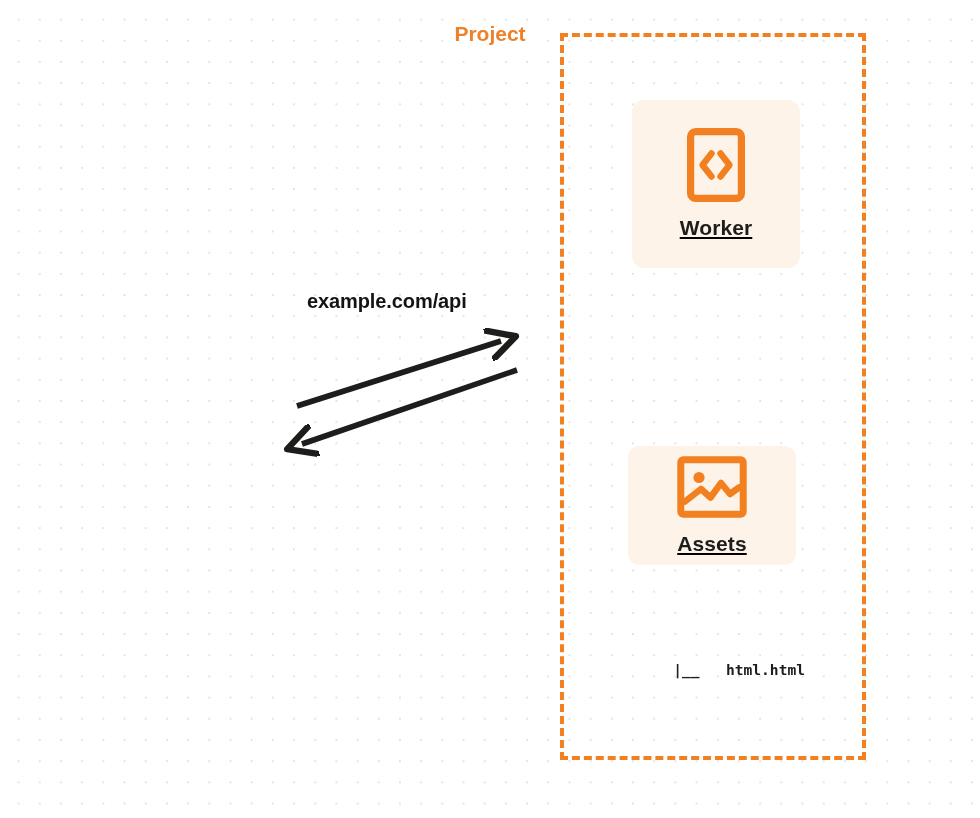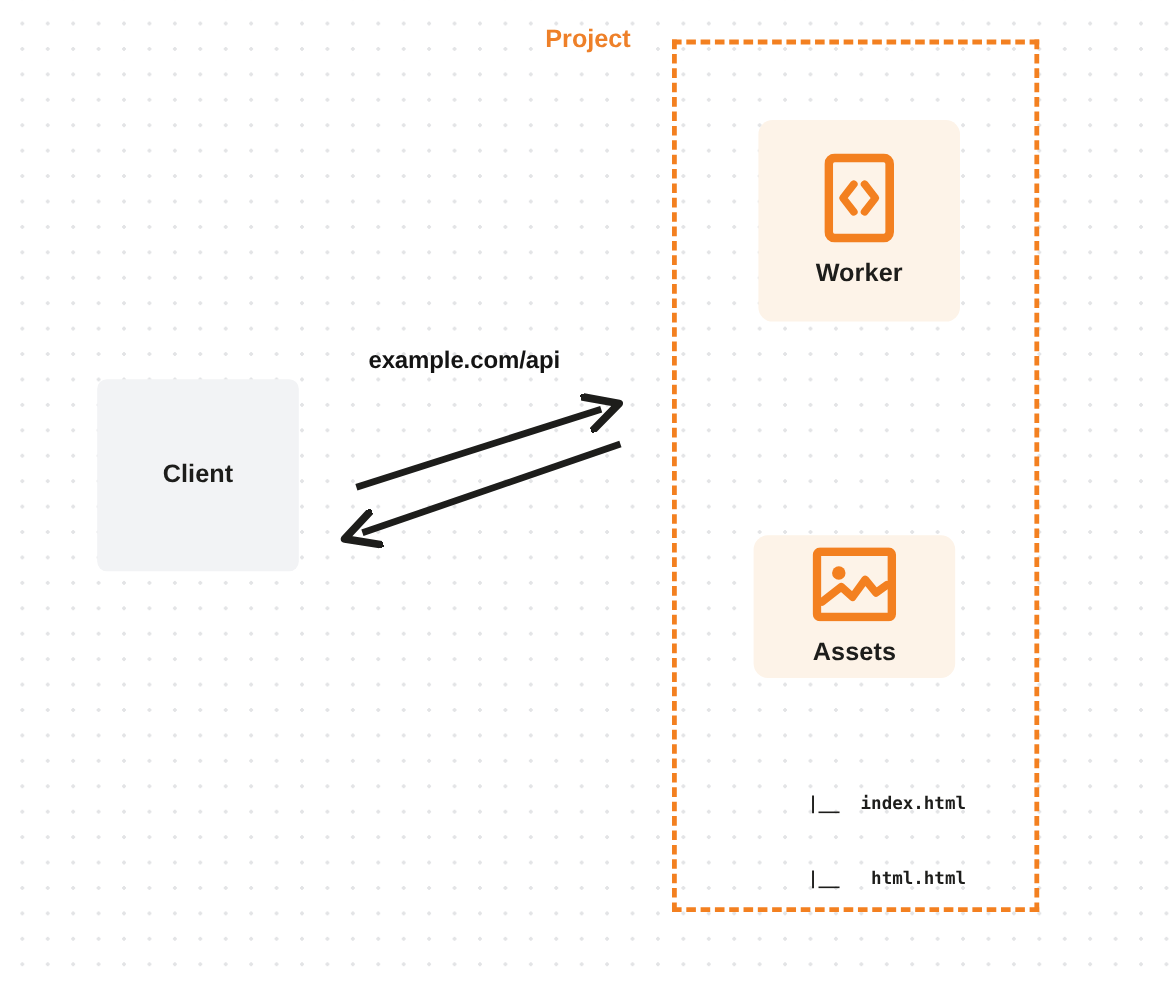--- a/index.html
+++ b/index.html
@@ -94,20 +94,21 @@
 
   
   .svc-card {
     position: absolute;
     background: #fdf3e8;
     border-radius: 12px;
     display: flex;
     flex-direction: column;
     align-items: center;
     justify-content: center;
+    text-decoration: underline;
   }
   #worker-card {
     left: 632px;
     top: 100px;
     width: 168px;
     height: 168px;
   }
   #assets-card {
     left: 628px;
     top: 446px;
@@ -139,23 +140,20 @@
     text-align: right;
     white-space: pre;
   }
   .tree-row { display: block; }
 </style>
 </head>
 <body>
 
 <div id="canvas">
 
-  <div id="client-block">
-    <span id="client-label">Client</span>
-  </div>
 
   <div id="request-label">example.com/api</div>
 
   <svg id="arrows-svg" viewBox="0 0 980 818">
     <defs>
       <marker id="head-right" markerWidth="6" markerHeight="6" refX="2.4" refY="3" orient="auto" markerUnits="strokeWidth">
         <path d="M0.3,0.4 L5.2,3 L0.3,5.6" fill="none" stroke="#1d1d1b" stroke-width="1.15" stroke-linecap="round" stroke-linejoin="round"></path>
       </marker>
       <marker id="head-left" markerWidth="6" markerHeight="6" refX="2.4" refY="3" orient="auto" markerUnits="strokeWidth">
         <path d="M0.3,0.4 L5.2,3 L0.3,5.6" fill="none" stroke="#1d1d1b" stroke-width="1.15" stroke-linecap="round" stroke-linejoin="round"></path>
@@ -180,18 +178,17 @@
   <div id="assets-card" class="svc-card">
     <svg class="svc-icon" width="70" height="62" viewBox="0 0 70 62">
       <rect x="3.8" y="3.8" width="62.4" height="54.4" rx="2.5" fill="none" stroke="#f38020" stroke-width="7"></rect>
       <circle cx="22" cy="21.5" r="5.6" fill="#f38020"></circle>
       <path d="M8 45.5 L24 33 L33.5 41.5 L44 27 L53 38 L62 31.5" fill="none" stroke="#f38020" stroke-width="6.6" stroke-linecap="round" stroke-linejoin="round"></path>
     </svg>
     <span class="svc-label">Assets</span>
   </div>
 
   <div id="file-tree">
-    <span class="tree-row">     |__  index.html</span>
     <span class="tree-row">     |__   html.html</span>
     
   </div>
 
 </div>
 
 </body></html>

